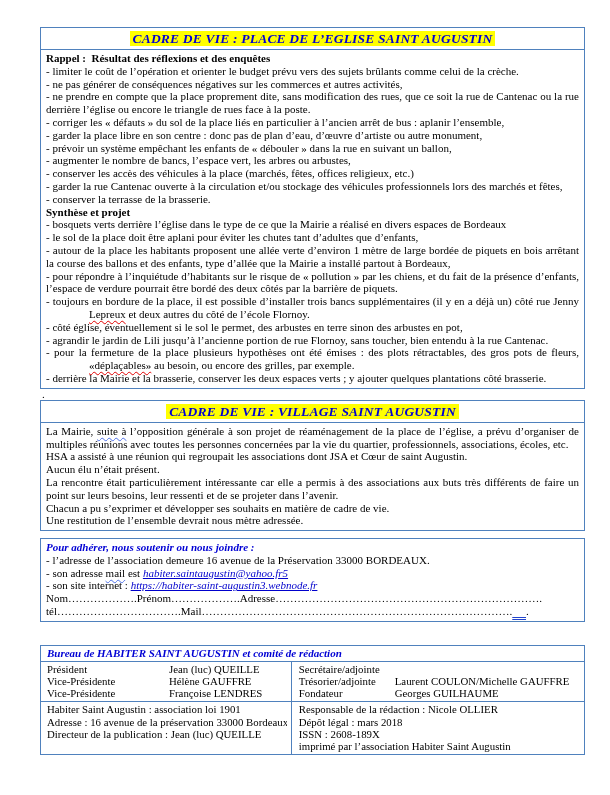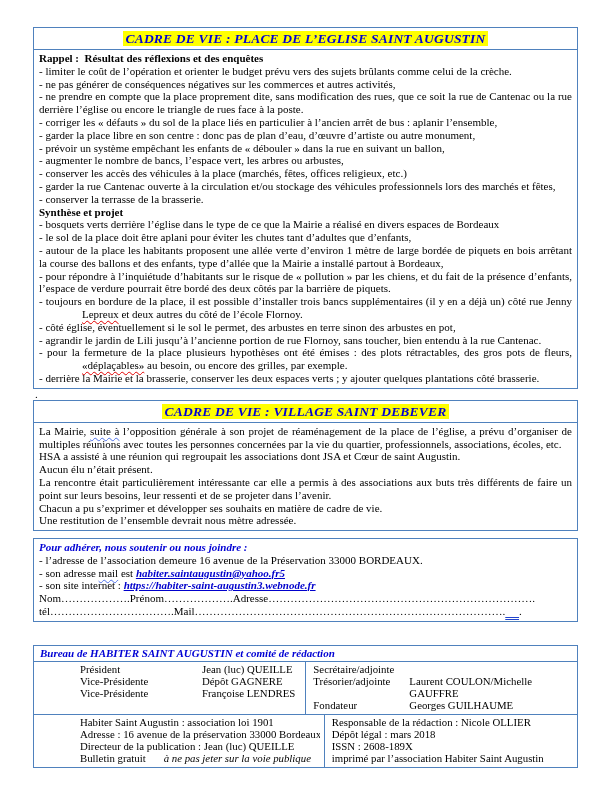--- a/index.html
+++ b/index.html
@@ -2,49 +2,49 @@
 <html><head>
 <meta charset="utf-8">
 <style>
   html,body{margin:0;padding:0;}
   body{
     width:610px;height:795px;background:#ffffff;
     font-family:"Liberation Serif","DejaVu Serif",serif;
     color:#000;overflow:hidden;
   }
   .page{position:relative;width:610px;height:795px;background:#fff;}
-  .content{position:absolute;left:33px;top:27px;width:545px;}
+  .content{position:absolute;left:40px;top:27px;width:545px;}
   .box{border:1.6px solid #4f81bd;background:#fff;box-sizing:border-box;}
   .box-title-row{
     border-bottom:1.6px solid #4f81bd;text-align:center;padding:1px 0 2px 0;
   }
   .hl{
     background:#ffff00;color:#0000d4;font-weight:bold;font-style:italic;
     font-size:13.5px;padding:0 3px;letter-spacing:.2px;
   }
   .box-body{
     padding:2px 5px 3px 5px;font-size:11px;line-height:12.8px;text-align:justify;
   }
   .para{margin:0;}
   .r-b{font-weight:bold;}
   .r-i{font-style:italic;}
   .r-rw{text-decoration:underline;text-decoration-style:wavy;text-decoration-color:#e00000;text-decoration-thickness:1px;text-underline-offset:2px;margin-left:43px;}
   .r-bw{text-decoration:underline;text-decoration-style:wavy;text-decoration-color:#4d6fe8;text-decoration-thickness:1px;text-underline-offset:2px;}
   .r-du{text-decoration:underline double;text-decoration-color:#2244cc;text-underline-offset:2px;}
-  .r-lk{color:#0000cc;font-weight:bold;font-style:italic;text-decoration:underline;cursor:pointer;}
+  .r-lk{color:#0000cc;font-weight:normal;font-style:italic;text-decoration:underline;cursor:pointer;}
   .r-sp{margin-left:18px;}
   .r-bt{color:#0000d4;font-weight:bold;font-style:italic;}
   .dot-line{font-size:11px;line-height:10px;margin:0 0 1px 2px;}
   .gap-s{height:7px;}
   .gap-m{height:23px;}
   
   .bureau-header{border-bottom:1.6px solid #4f81bd;padding:1px 6px 2px 6px;font-size:11px;}
   .btitle{color:#0000d4;font-weight:bold;font-style:italic;}
   .brow{display:flex;font-size:10.8px;line-height:12.2px;}
-  .brow .bcol-l{width:46%;box-sizing:border-box;padding:1px 4px 2px 6px;margin-left:40px;}
+  .brow .bcol-l{width:46%;box-sizing:border-box;padding:1px 4px 2px 6px;}
   .brow .bcol-r{width:54%;box-sizing:border-box;padding:1px 4px 2px 7px;border-left:1.6px solid #4f81bd;}
   .officers{border-bottom:1.6px solid #4f81bd;}
   .orow{display:flex;}
   .orow .role{flex:0 0 122px;}
   .brow .bcol-r .orow .role{flex:0 0 96px;}
   .info-line{white-space:nowrap;overflow:hidden;}
 </style>
 </head>
 <body>
 
@@ -77,21 +77,21 @@
           <div class="para"><span>- agrandir le jardin de Lili jusqu’à l’ancienne portion de rue Flornoy, sans toucher, bien entendu à la rue Cantenac.</span></div>
           <div class="para"><span>- pour la fermeture de la place plusieurs hypothèses ont été émises : des plots rétractables, des gros pots de fleurs, </span><span class="r-rw">«déplaçables»</span><span> au besoin, ou encore des grilles, par exemple.</span></div>
           <div class="para"><span>- derrière la Mairie et la brasserie, conserver les deux espaces verts ; y ajouter quelques plantations côté brasserie.</span></div>
         </div>
     </section>
 
     <div class="dot-line">.</div>
 
     <section class="box">
       <div class="box-title-row">
-        <span class="hl">CADRE DE VIE : VILLAGE SAINT DEBEVER</span>
+        <span class="hl">CADRE DE VIE : VILLAGE SAINT AUGUSTIN</span>
       </div>
       <div class="box-body">
           <div class="para"><span>La Mairie, </span><span class="r-bw">suite à</span><span> l’opposition générale à son projet de réaménagement de la place de l’église, a prévu d’organiser de multiples réunions avec toutes les personnes concernées par la vie du quartier, professionnels, associations, écoles, etc.</span></div>
           <div class="para"><span>HSA a assisté à une réunion qui regroupait les associations dont JSA et Cœur de saint Augustin.</span></div>
           <div class="para"><span>Aucun élu n’était présent.</span></div>
           <div class="para"><span>La rencontre était particulièrement intéressante car elle a permis à des associations aux buts très différents de faire un point sur leurs besoins, leur ressenti et de se projeter dans l’avenir.</span></div>
           <div class="para"><span>Chacun a pu s’exprimer et développer ses souhaits en matière de cadre de vie.</span></div>
           <div class="para"><span>Une restitution de l’ensemble devrait nous mètre adressée.</span></div>
         </div>
     </section>
@@ -116,21 +116,21 @@
         <span class="btitle">Bureau de HABITER SAINT AUGUSTIN et comité de rédaction</span>
       </div>
       <div class="brow officers">
         <div class="bcol-l">
           <div class="orow">
             <span class="role">Président</span>
             <span class="oname">Jean (luc) QUEILLE</span>
           </div>
           <div class="orow">
             <span class="role">Vice-Présidente</span>
-            <span class="oname">Dépôt GAGNERE</span>
+            <span class="oname">Hélène GAUFFRE</span>
           </div>
           <div class="orow">
             <span class="role">Vice-Présidente</span>
             <span class="oname">Françoise LENDRES</span>
           </div>
         </div>
         <div class="bcol-r">
           <div class="orow">
             <span class="role">Secrétaire/adjointe</span>
           </div>
@@ -142,23 +142,20 @@
             <span class="role">Fondateur</span>
             <span class="oname">Georges GUILHAUME</span>
           </div>
         </div>
       </div>
       <div class="brow">
         <div class="bcol-l">
           <div class="info-line">Habiter Saint Augustin : association loi 1901</div>
           <div class="info-line">Adresse : 16 avenue de la préservation 33000 Bordeaux</div>
           <div class="info-line">Directeur de la publication : Jean (luc) QUEILLE</div>
-          <div class="info-line">
-            <span>Bulletin gratuit</span><span class="r-i r-sp">à ne pas jeter sur la voie publique</span>
-          </div>
         </div>
         <div class="bcol-r">
           <div class="info-line">Responsable de la rédaction : Nicole OLLIER</div>
           <div class="info-line">Dépôt légal : mars 2018</div>
           <div class="info-line">ISSN : 2608-189X</div>
           <div class="info-line">imprimé par l’association Habiter Saint Augustin</div>
         </div>
       </div>
     </section>
 

